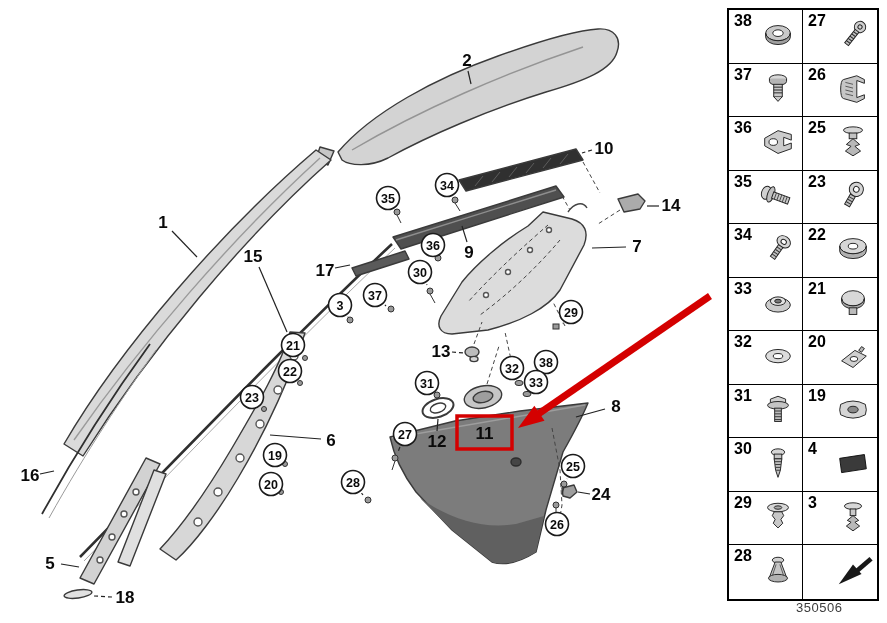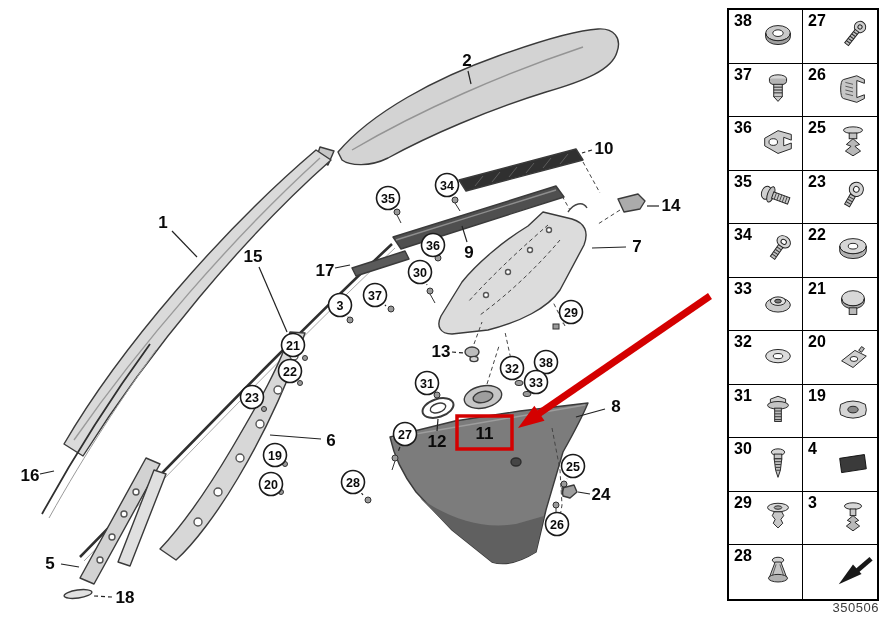--- a/index.html
+++ b/index.html
@@ -16,21 +16,21 @@
   #sidebar{position:absolute;left:727px;top:8px;width:152px;height:593px;
            box-sizing:border-box;border:2px solid #000;
            display:grid;grid-template-columns:1fr 1fr;grid-auto-rows:1fr;background:#fff;}
   .cell{position:relative;border-right:1.5px solid #000;border-bottom:1.5px solid #000;
         display:flex;align-items:stretch;box-sizing:border-box;background:#fff;}
   .cell:nth-child(2n){border-right:none;}
   .cell:nth-child(21),.cell:nth-child(22){border-bottom:none;}
   .cell .num{font-size:16px;font-weight:bold;color:#000;padding:2px 0 0 5px;width:22px;}
   .cell .ic{flex:1;display:flex;align-items:center;justify-content:center;padding-right:2px;}
 
-  #diagram-number{position:absolute;left:796px;top:600px;width:83px;text-align:right;
+  #diagram-number{position:absolute;left:796px;top:600px;width:83px;
                   font-size:13px;color:#3c3c3c;letter-spacing:.5px;}
 </style>
 </head>
 <body>
 
 <div class="stage">
 
   <svg id="diagram" viewBox="0 0 727 623" width="727" height="623" xmlns="http://www.w3.org/2000/svg">
 
     <g stroke="#3a3a3a" stroke-width="1.4" fill="none" stroke-linejoin="round">

